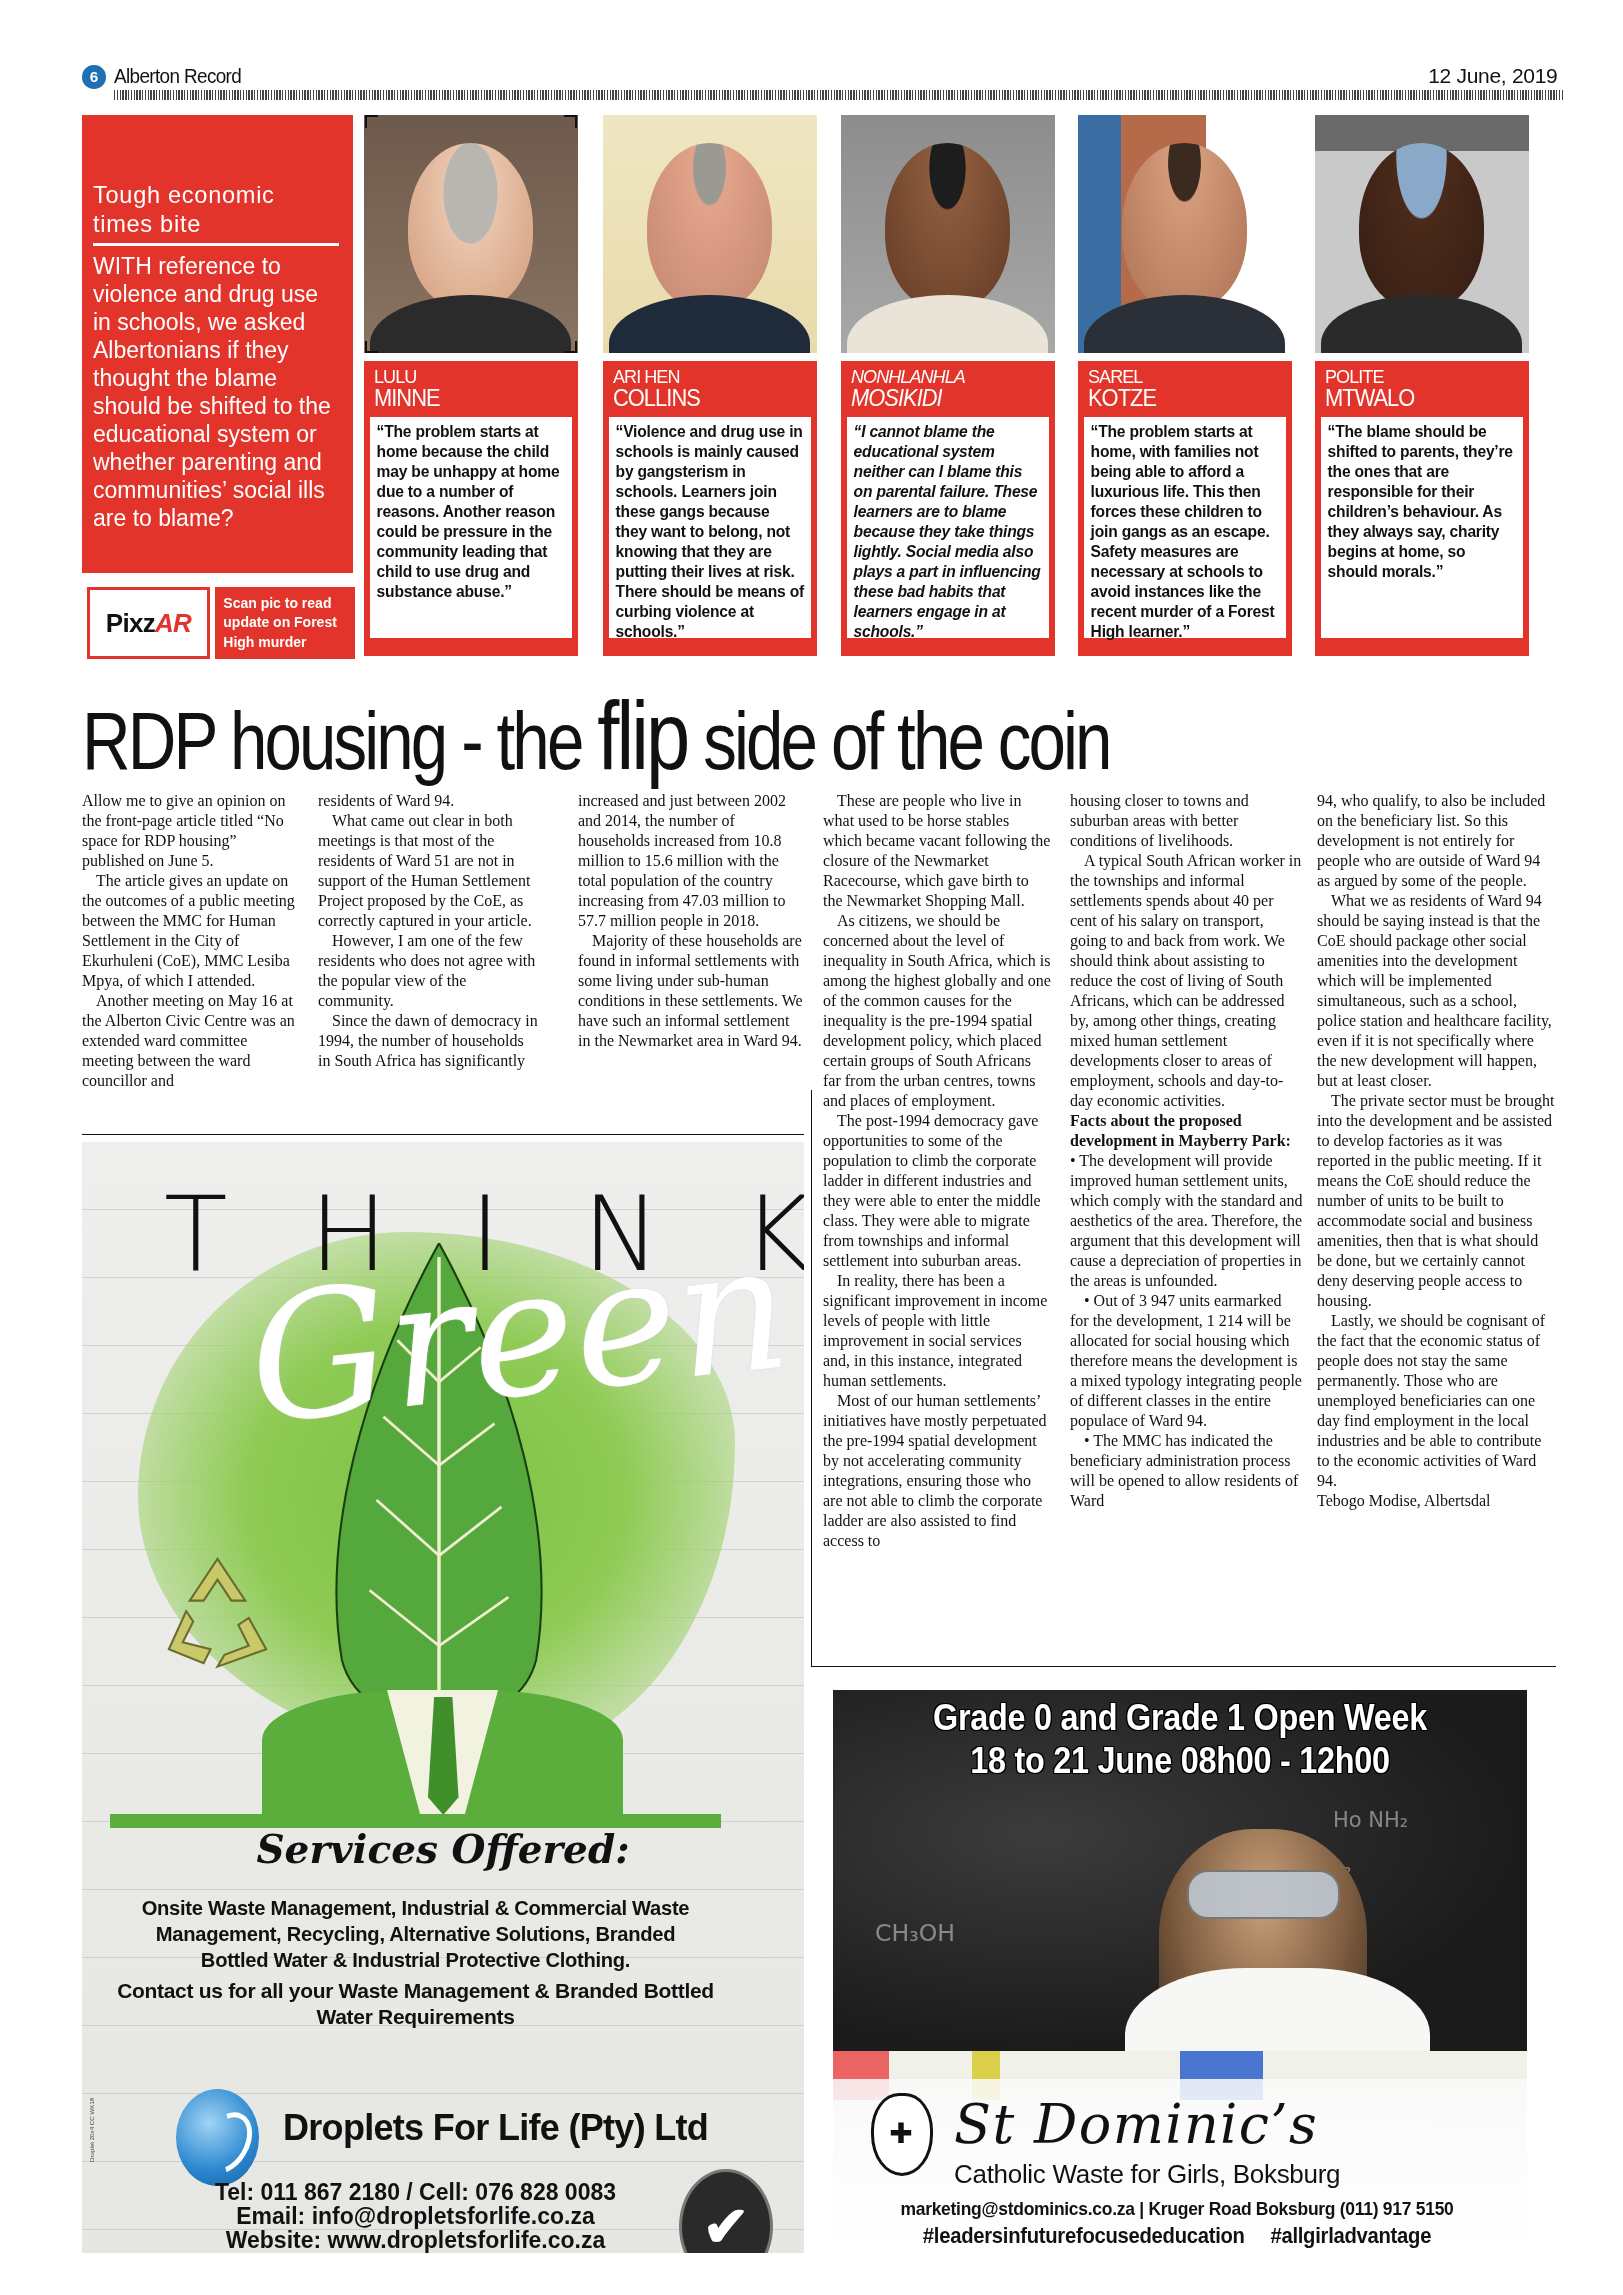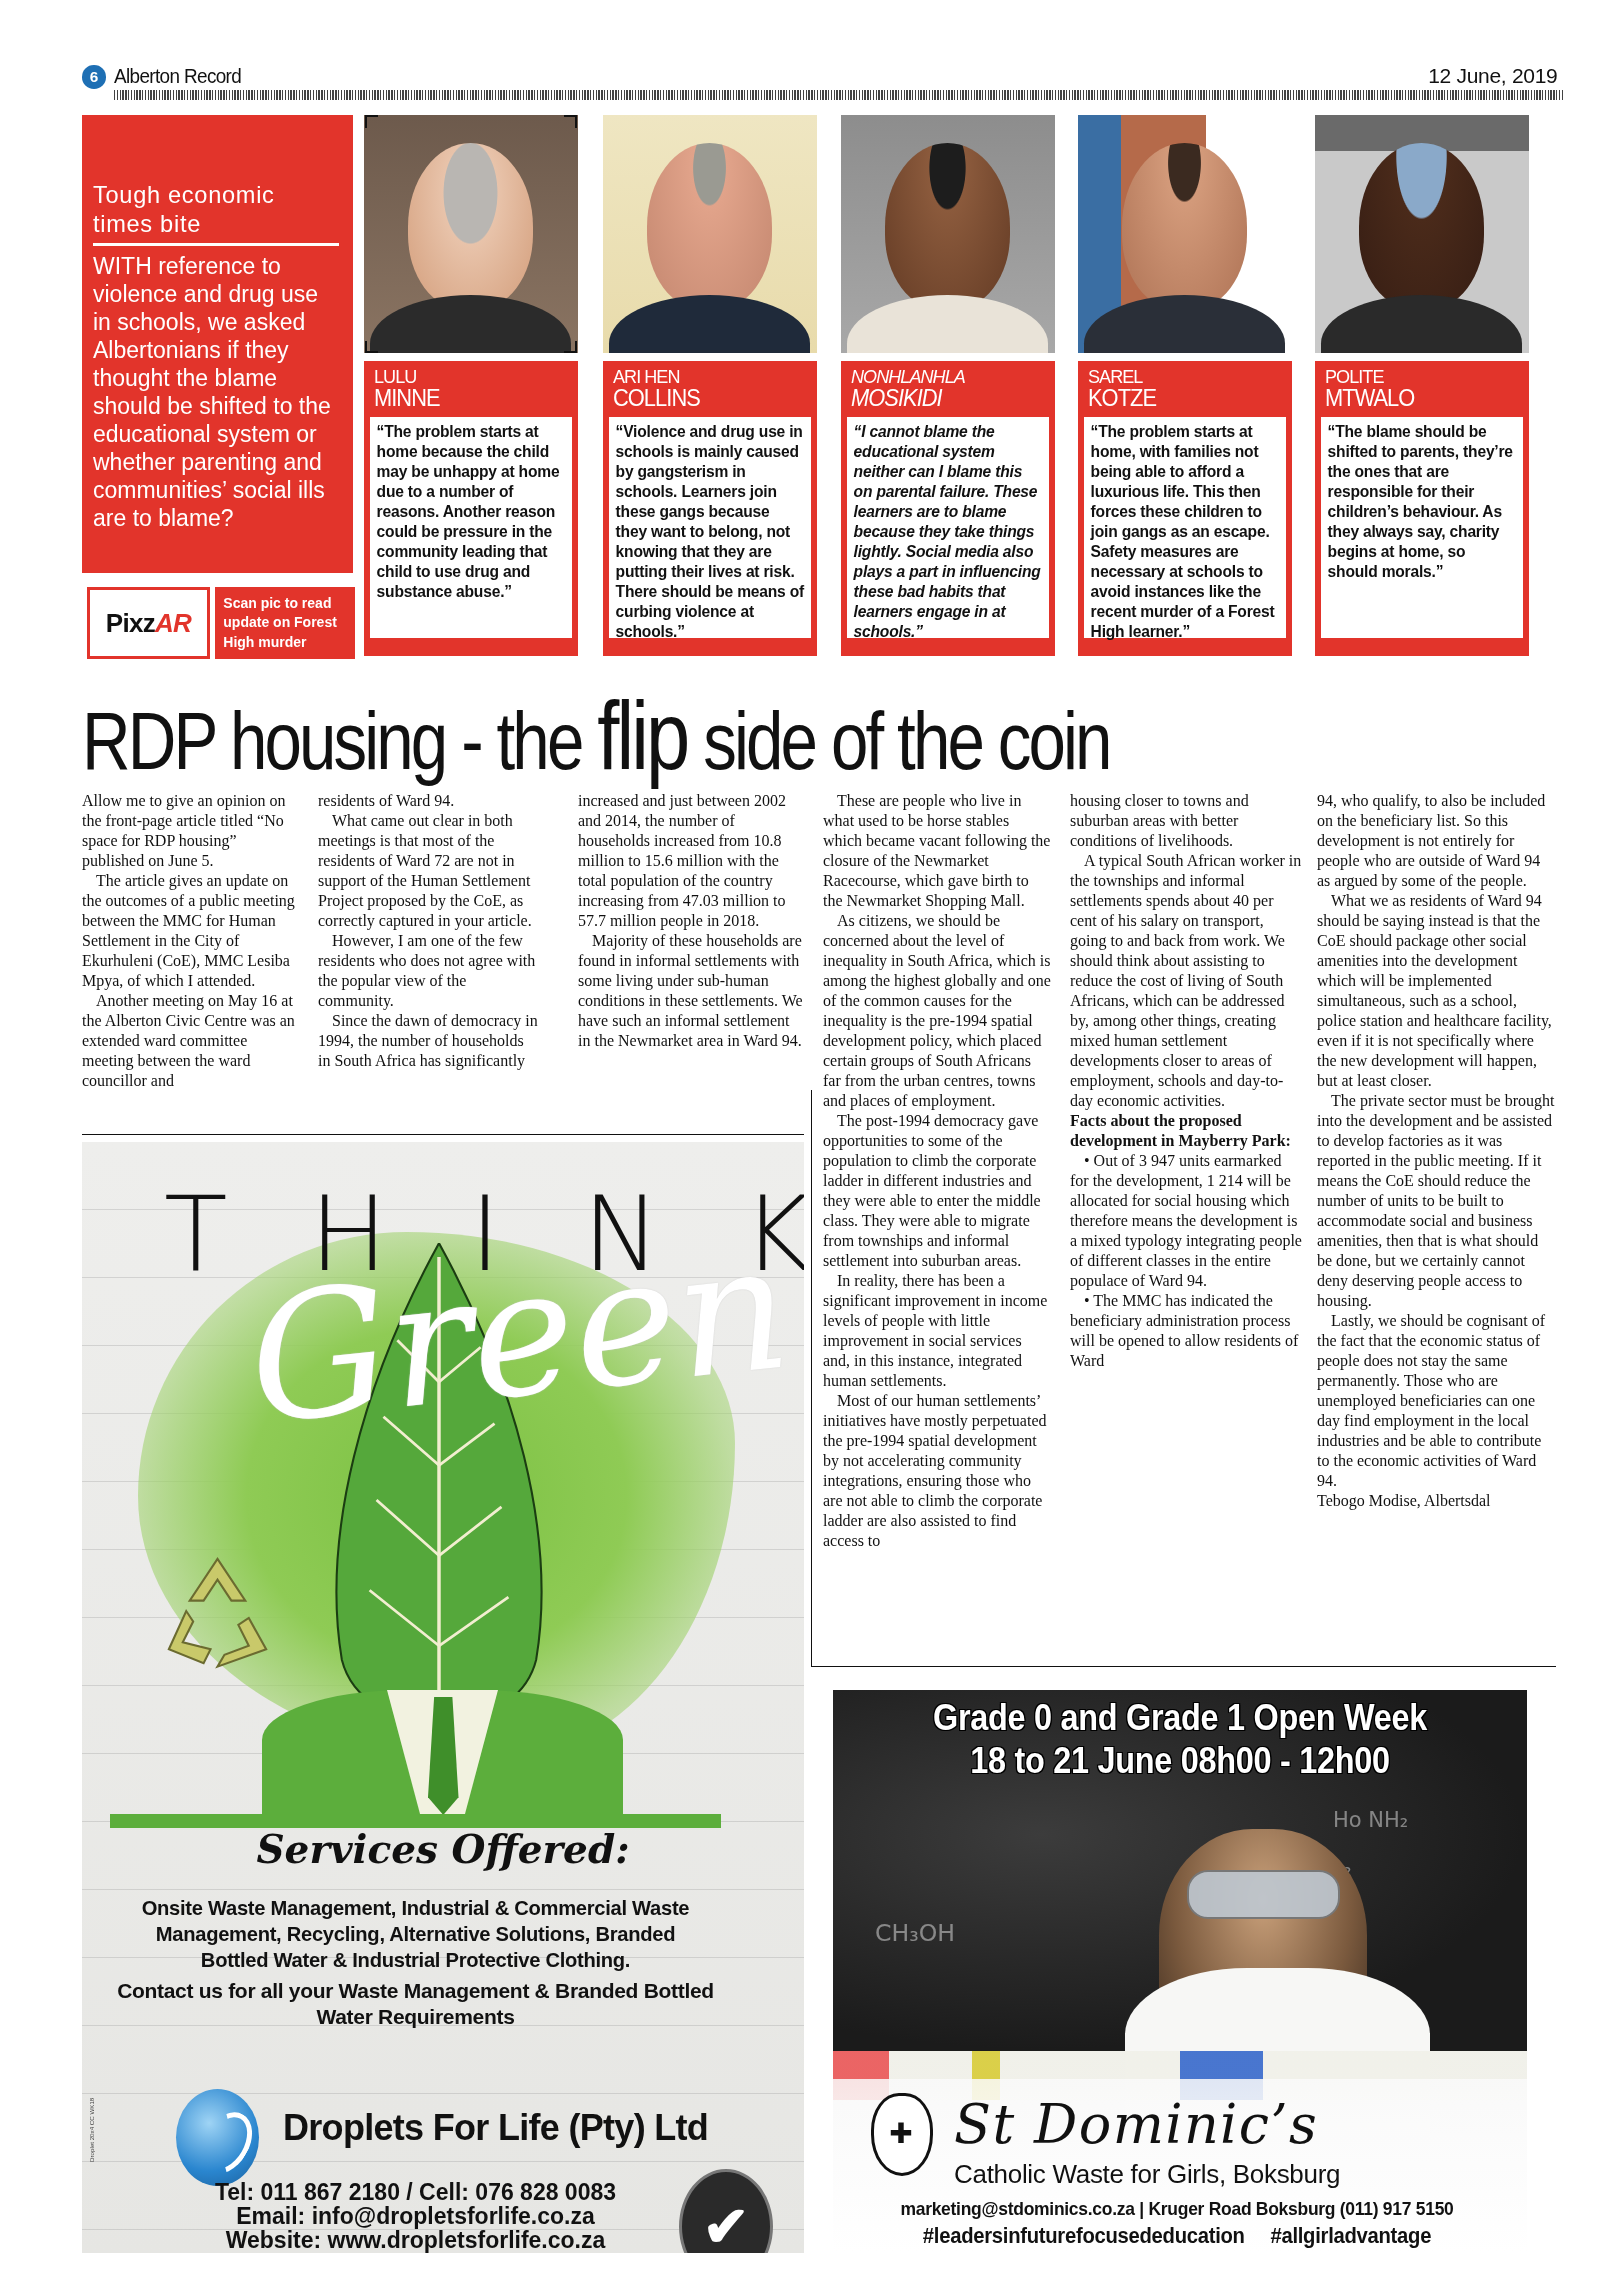--- a/index.html
+++ b/index.html
@@ -188,21 +188,21 @@
 </h1>
 
 <div class="article-col" style="left:82px; top:791px; width:215px;">
   <p>Allow me to give an opinion on the front-page article titled “No space for RDP housing” published on June 5.</p>
   <p class="ind">The article gives an update on the outcomes of a public meeting between the MMC for Human Settlement in the City of Ekurhuleni (CoE), MMC Lesiba Mpya, of which I attended.</p>
   <p class="ind">Another meeting on May 16 at the Alberton Civic Centre was an extended ward committee meeting between the ward councillor and</p>
 </div>
 
 <div class="article-col" style="left:318px; top:791px; width:221px;">
   <p>residents of Ward 94.</p>
-  <p class="ind">What came out clear in both meetings is that most of the residents of Ward 72 are not in support of the Human Settlement Project proposed by the CoE, as correctly captured in your article.</p>
+  <p class="ind">What came out clear in both meetings is that most of the residents of Ward 51 are not in support of the Human Settlement Project proposed by the CoE, as correctly captured in your article.</p>
   <p class="ind">However, I am one of the few residents who does not agree with the popular view of the community.</p>
   <p class="ind">Since the dawn of democracy in 1994, the number of households in South Africa has significantly</p>
 </div>
 
 <div class="article-col" style="left:578px; top:791px; width:226px;">
   <p>increased and just between 2002 and 2014, the number of households increased from 10.8 million to 15.6 million with the total population of the country increasing from 47.03 million to 57.7 million people in 2018.</p>
   <p class="ind">Majority of these households are found in informal settlements with some living under sub-human conditions in these settlements. We have such an informal settlement in the Newmarket area in Ward 94.</p>
 </div>
 
 <div class="col-rule" style="left:82px; top:1134px; width:722px;"></div>
@@ -213,20 +213,21 @@
   <p class="ind">The post-1994 democracy gave opportunities to some of the population to climb the corporate ladder in different industries and they were able to enter the middle class. They were able to migrate from townships and informal settlement into suburban areas.</p>
   <p class="ind">In reality, there has been a significant improvement in income levels of people with little improvement in social services and, in this instance, integrated human settlements.</p>
   <p class="ind">Most of our human settlements’ initiatives have mostly perpetuated the pre-1994 spatial development by not accelerating community integrations, ensuring those who are not able to climb the corporate ladder are also assisted to find access to</p>
 </div>
 <div class="v-rule" style="left:811px; top:1090px; height:576px;"></div>
 
 <div class="article-col" style="left:1070px; top:791px; width:233px;">
   <p>housing closer to towns and suburban areas with better conditions of livelihoods.</p>
   <p class="ind">A typical South African worker in the townships and informal settlements spends about 40 per cent of his salary on transport, going to and back from work. We should think about assisting to reduce the cost of living of South Africans, which can be addressed by, among other things, creating mixed human settlement developments closer to areas of employment, schools and day-to-day economic activities.</p>
   <p class="sub">Facts about the proposed development in Mayberry Park:</p>
+  <p>•  The development will provide improved human settlement units, which comply with the standard and aesthetics of the area. Therefore, the argument that this development will cause a depreciation of properties in the areas is unfounded.</p>
   <p class="ind">•  Out of 3 947 units earmarked for the development, 1 214 will be allocated for social housing which therefore means the development is a mixed typology integrating people of different classes in the entire populace of Ward 94.</p>
   <p class="ind">•  The MMC has indicated the beneficiary administration process will be opened to allow residents of Ward</p>
 </div>
 
 <div class="article-col" style="left:1317px; top:791px; width:239px;">
   <p>94, who qualify, to also be included on the beneficiary list. So this development is not entirely for people who are outside of Ward 94 as argued by some of the people.</p>
   <p class="ind">What we as residents of Ward 94 should be saying instead is that the CoE should package other social amenities into the development which will be implemented simultaneous, such as a school, police station and healthcare facility, even if it is not specifically where the new development will happen, but at least closer.</p>
   <p class="ind">The private sector must be brought into the development and be assisted to develop factories as it was reported in the public meeting. If it means the CoE should reduce the number of units to be built to accommodate social and business amenities, then that is what should be done, but we certainly cannot deny deserving people access to housing.</p>
   <p class="ind">Lastly, we should be cognisant of the fact that the economic status of people does not stay the same permanently. Those who are unemployed beneficiaries can one day find employment in the local industries and be able to contribute to the economic activities of Ward 94.</p>
   <p class="sign">Tebogo Modise, Albertsdal</p>

